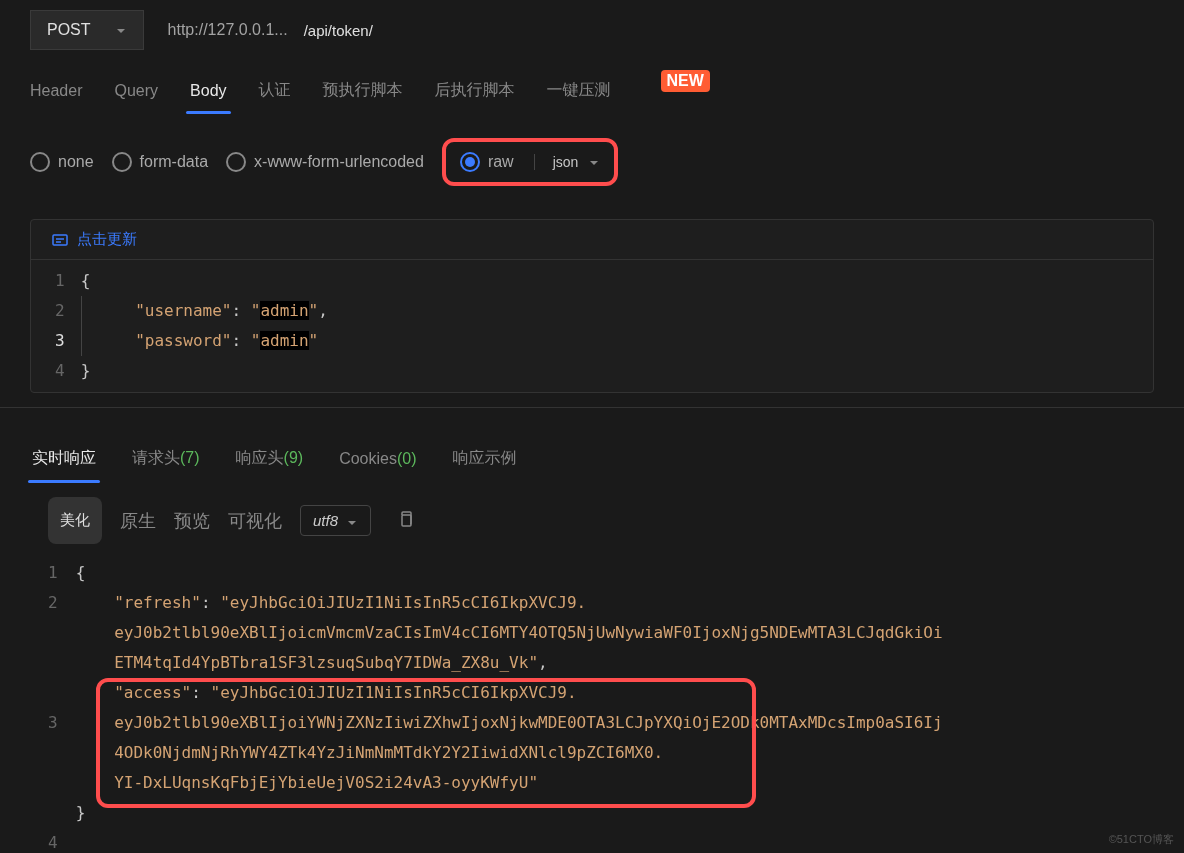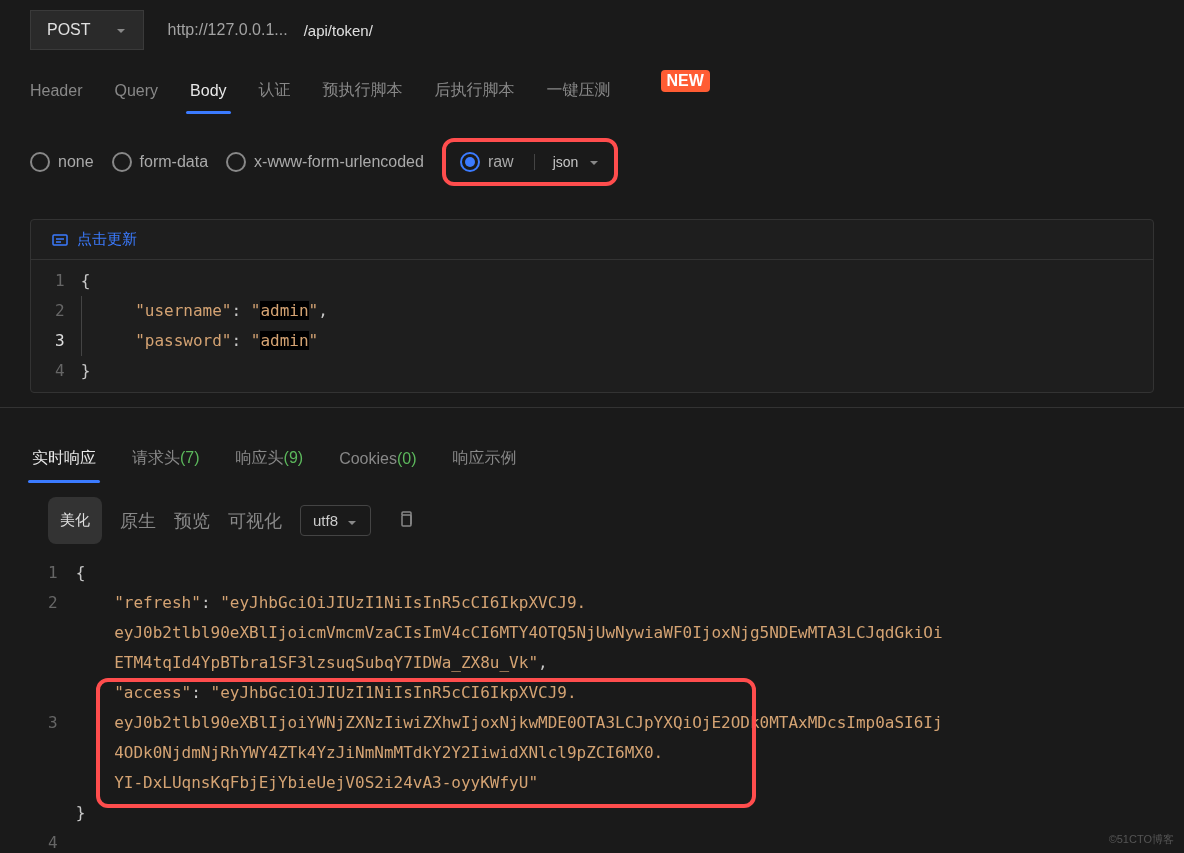--- a/index.html
+++ b/index.html
@@ -215,20 +215,21 @@
 .enc-select {
   display: flex;
   align-items: center;
   gap: 8px;
   border: 1px solid #444;
   padding: 6px 12px;
   border-radius: 4px;
   cursor: pointer;
   color: #ccc;
   font-size: 15px;
+  font-style: italic;
 }
 .copy-icon { color: #888; cursor: pointer; margin-left: 8px; }
 .resp-code {
   display: flex;
   font-family: "SF Mono", Menlo, Monaco, Consolas, monospace;
   font-size: 16px;
   line-height: 30px;
   padding: 0 0 0 48px;
 }
 .resp-gutter {

